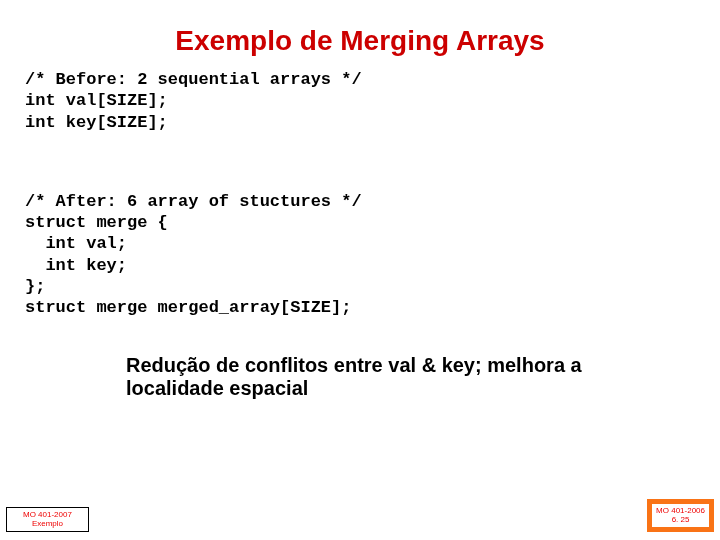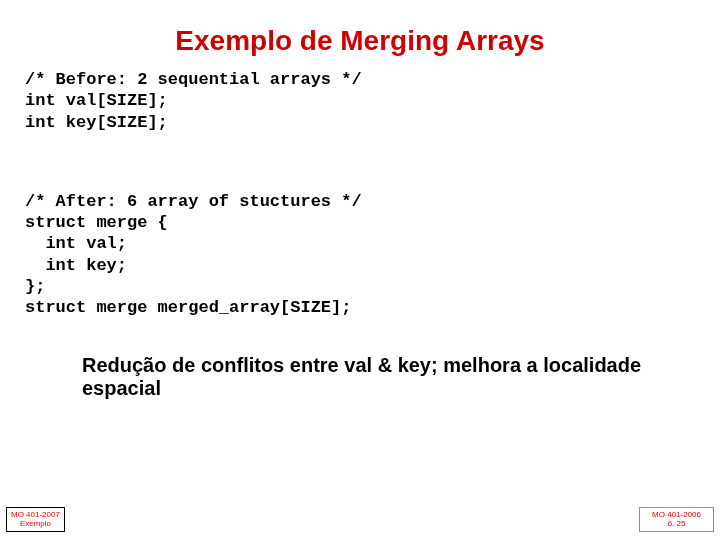--- a/index.html
+++ b/index.html
@@ -31,43 +31,44 @@
   .gap {
     height: 58px;
   }
   .summary {
     font-family: "Comic Sans MS", cursive, sans-serif;
     font-size: 20px;
     font-weight: bold;
     color: #000000;
     padding: 36px 70px 0 82px;
     line-height: 1.15;
+    margin-left: 44px;
   }
   .footer-left {
     position: absolute;
     left: 6px;
     bottom: 8px;
     border: 1px solid #000;
     font-family: Arial, sans-serif;
     font-size: 8px;
     color: #ee0000;
     text-align: center;
-    padding: 2px 4px;
+    padding: 2px 16px;
     line-height: 1.2;
   }
   .footer-right {
     position: absolute;
     right: 6px;
     bottom: 8px;
-    border: 1px solid #f97316;
+    border: 5px solid #f97316;
     font-family: Arial, sans-serif;
     font-size: 8px;
     color: #ee0000;
     text-align: center;
-    padding: 2px 12px;
+    padding: 2px 4px;
     line-height: 1.2;
   }
 </style>
 </head>
 <body>
 
 <div class="title">Exemplo de Merging Arrays</div>
 
 <div class="code-block">/* Before: 2 sequential arrays */
 int val[SIZE];

